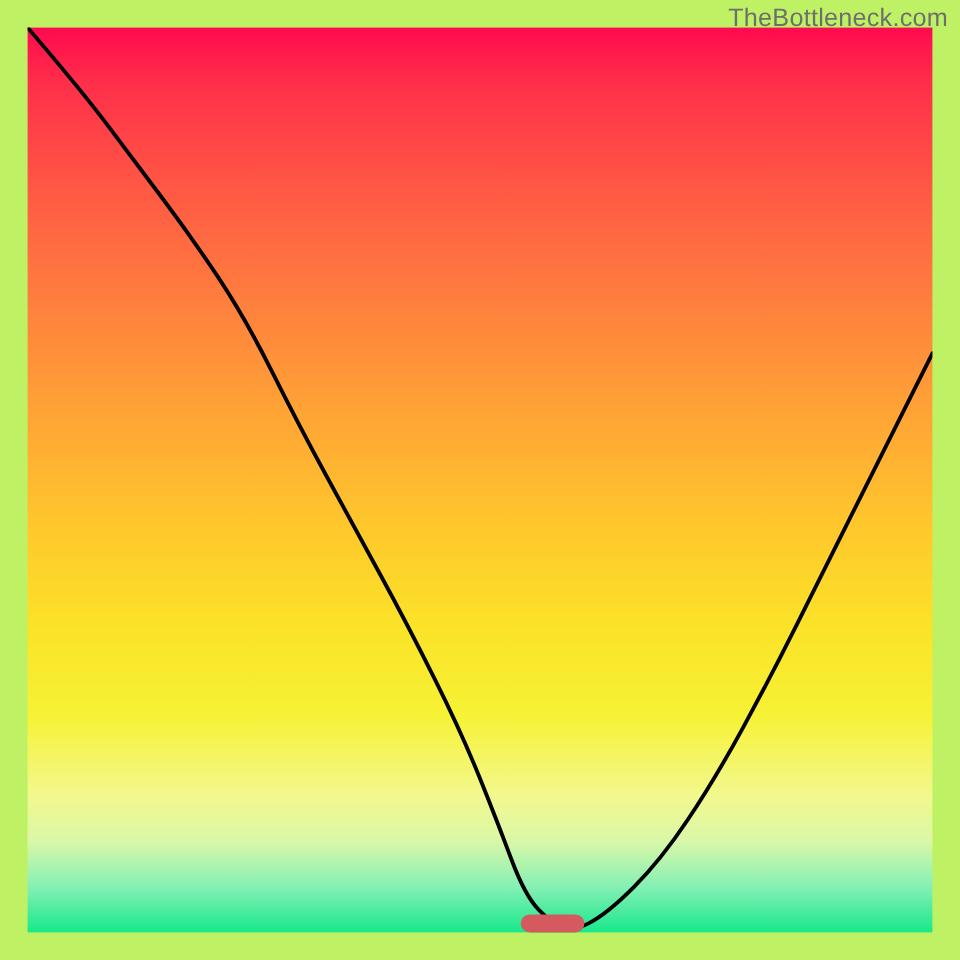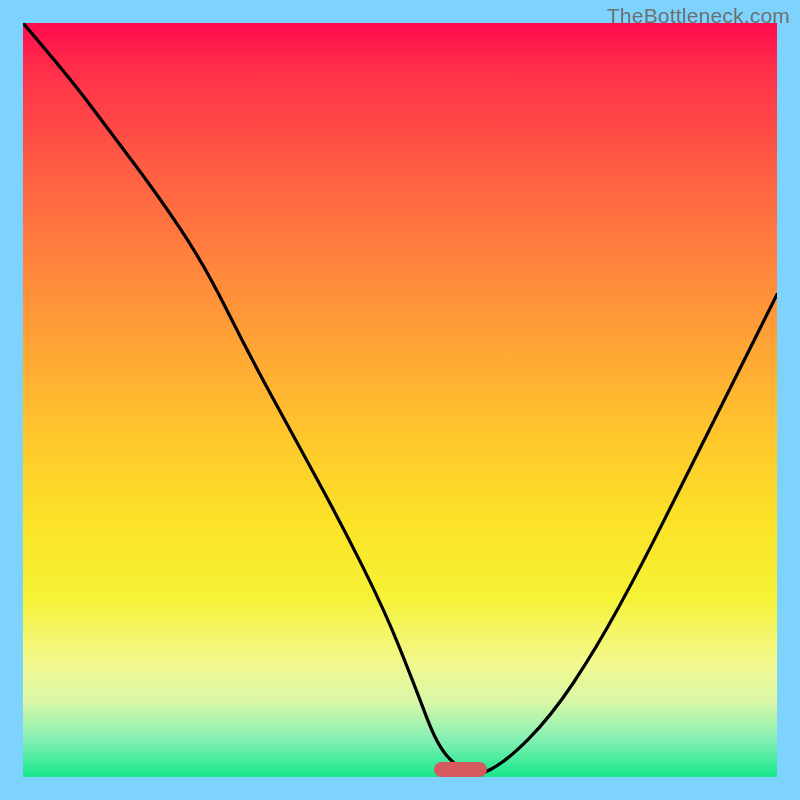--- a/index.html
+++ b/index.html
@@ -8,21 +8,21 @@
     width: 800px;
     height: 800px;
     overflow: hidden;
     font-family: Arial, Helvetica, sans-serif;
     background: #000;
   }
   .frame {
     position: relative;
     width: 800px;
     height: 800px;
-    background: #7dd3fc;
+    background: #bef264;
   }
   .plot-area {
     position: absolute;
     left: 23px;
     top: 23px;
     width: 754px;
     height: 754px;
     
     background: linear-gradient(
       to bottom,

